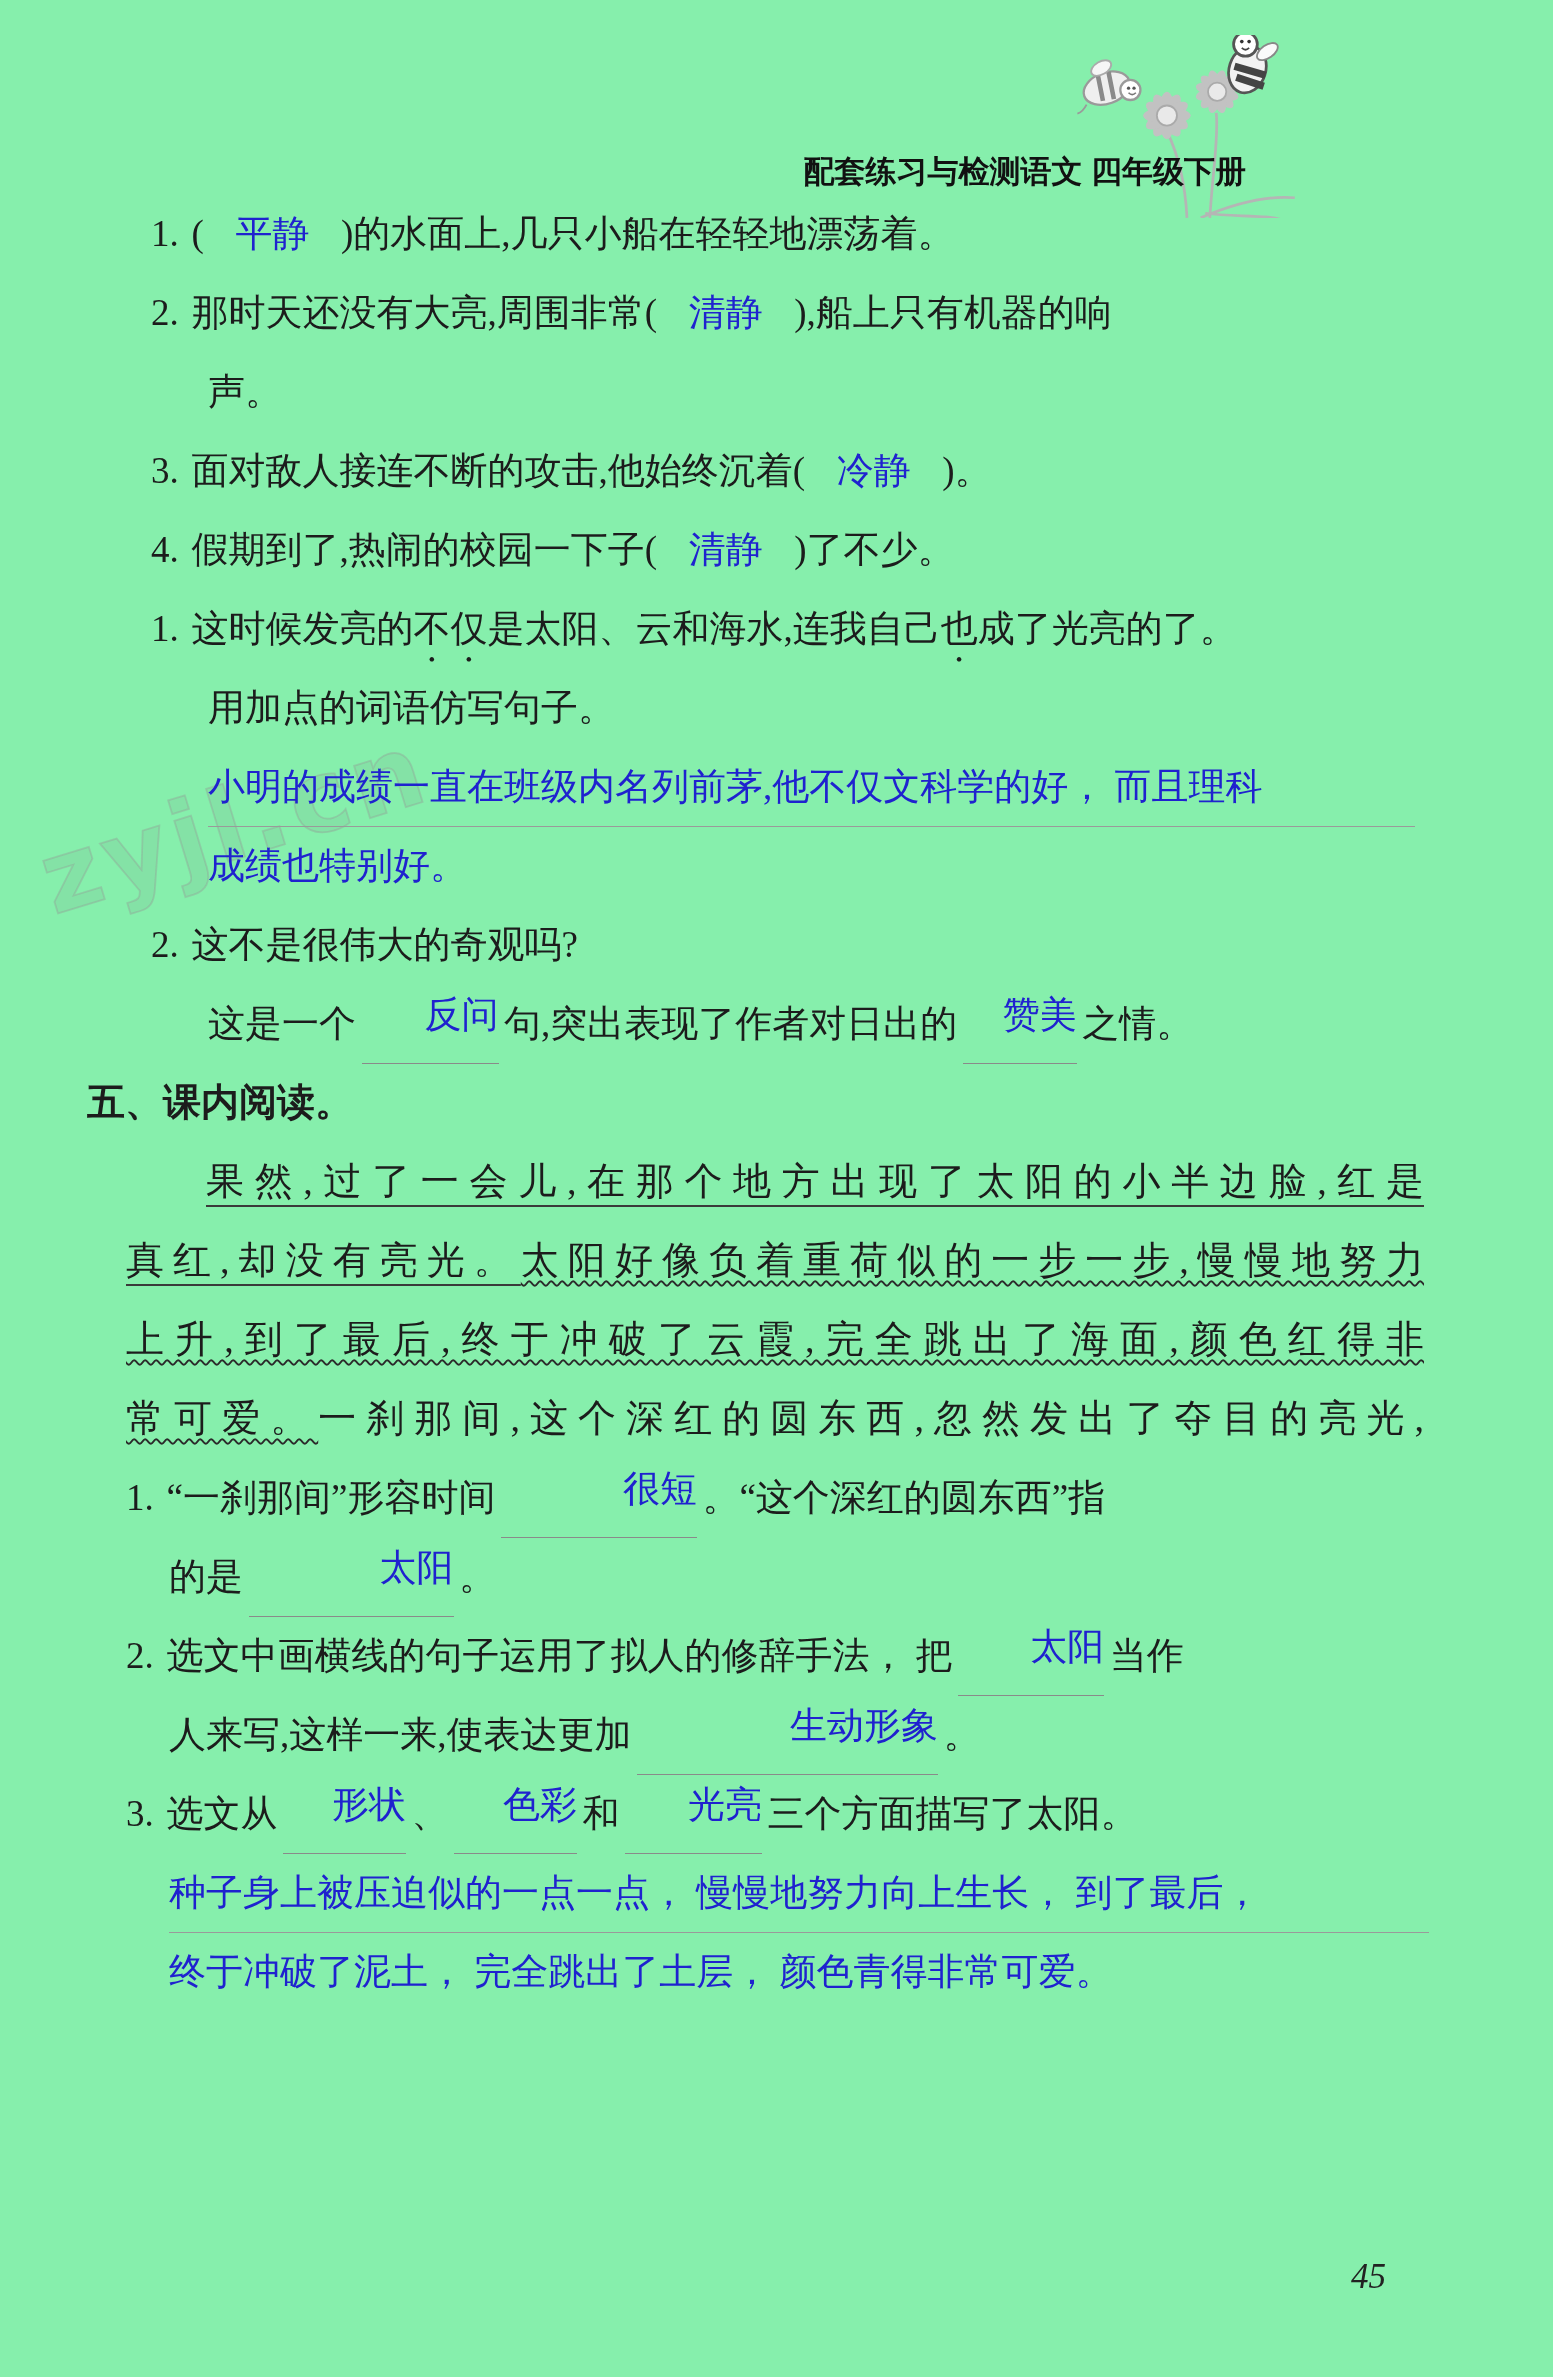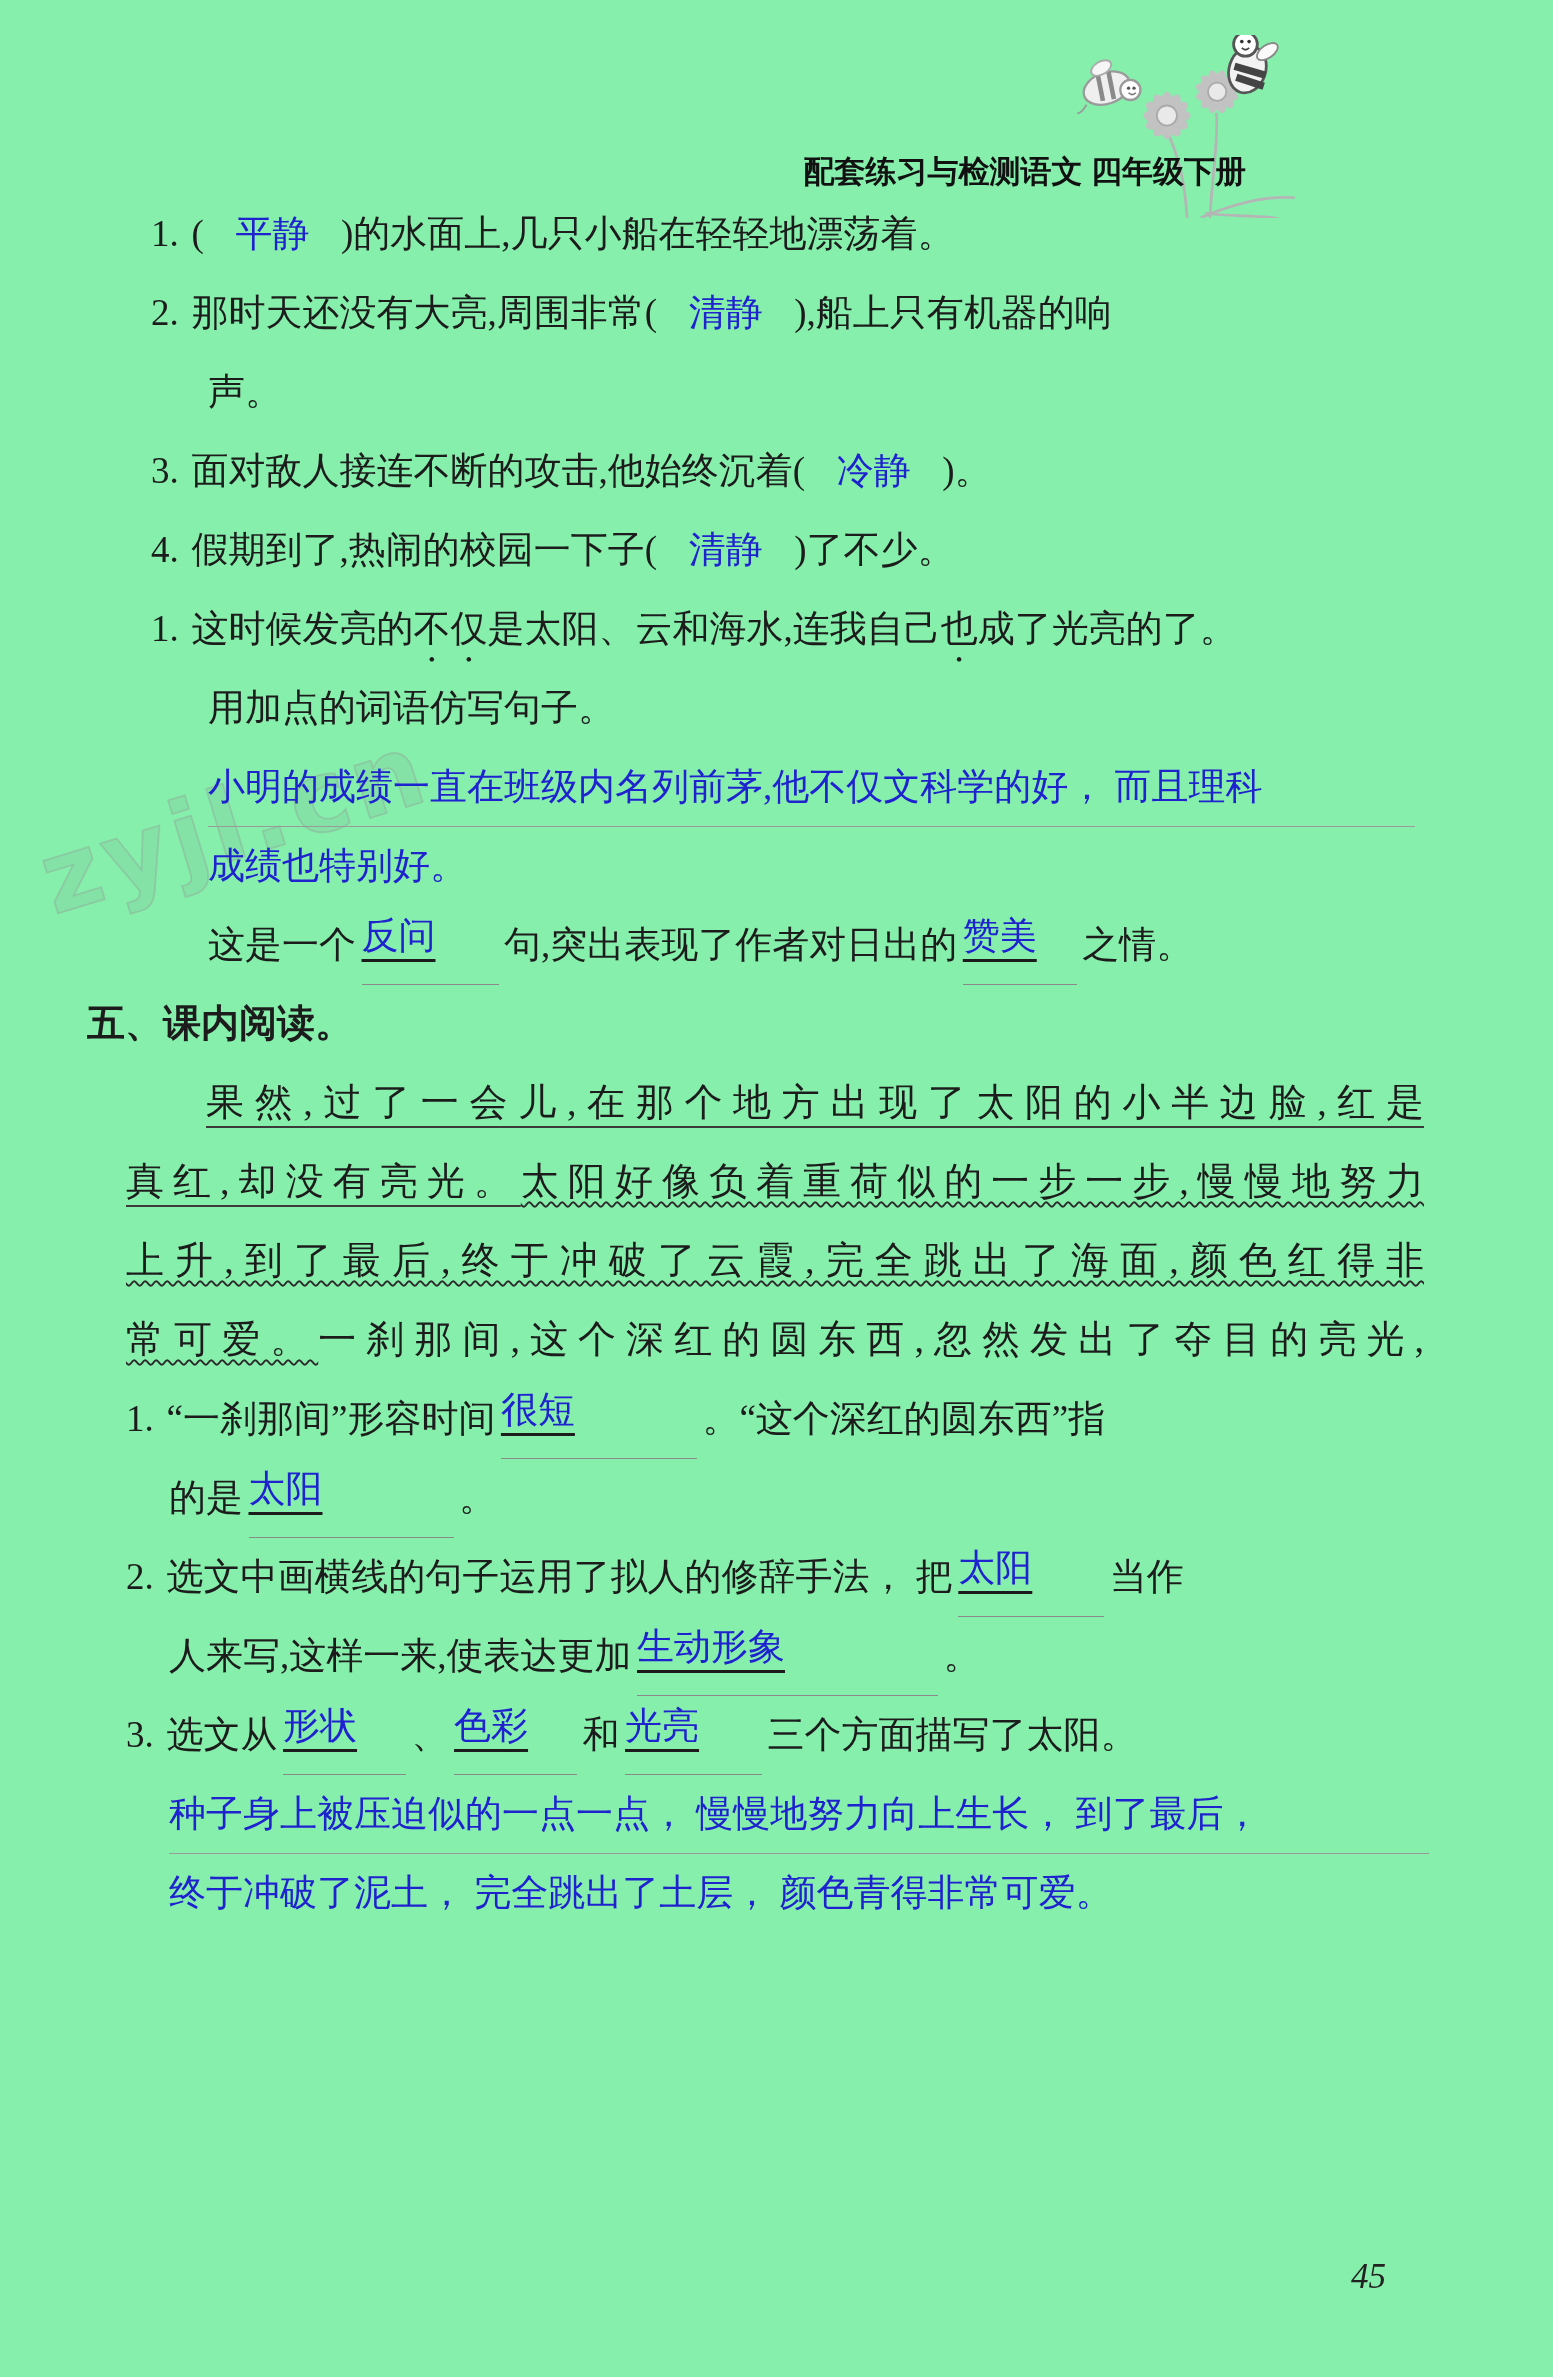--- a/index.html
+++ b/index.html
@@ -22,24 +22,23 @@
     font-weight:bold; font-size:38px;
   }
   .header-title {
     position:absolute; top:151px; left:0; width:1246px; text-align:right;
     font-family:"Liberation Sans","DejaVu Sans",sans-serif;
     font-weight:bold; font-size:31px; color:#111;
   }
   .num { padding-right:12.8px; }
   .paren-ans { display:inline-block; min-width:137px; text-align:center; color:var(--ink_blue,#1f22cf); }
   .blank {
-    display:inline-block; text-align:left;
+    display:inline-block; text-align:right;
     border-bottom:1.8px solid var(--rule_gray,#8a8a8a);
     margin:0 5.5px;
-    text-decoration:underline;
   }
   .blank > span { position:relative; top:-9px; color:var(--ink_blue,#1f22cf); }
   .em-dot {
     -webkit-text-emphasis:filled dot; text-emphasis:filled dot;
     -webkit-text-emphasis-position:under right; text-emphasis-position:under right;
   }
   .u-solid { text-decoration:underline; text-decoration-thickness:1.8px; text-underline-offset:11px; text-decoration-color:#3a3a3a; }
   .u-wavy  { text-decoration:underline wavy; text-decoration-thickness:1.8px; text-underline-offset:7.3px; text-decoration-color:#2a2a2a; }
   .passage { font-size:38px; }
   .pjust { text-align:justify; text-align-last:justify; text-justify:inter-character; white-space:normal; }
@@ -143,20 +142,23 @@
     <div class="line ind-cont">
       <span>用加点的词语仿写句子。</span>
     </div>
     <div class="line ind-cont ans-line">
       <span class="ruled" style="width:1207px;">小明的成绩一直在班级内名列前茅,他不仅文科学的好， 而且理科</span>
     </div>
     <div class="line ind-cont ans-line">
       <span>成绩也特别好。</span>
     </div>
 
+    <div class="line ind-num">
+      <span class="num">2.</span><span>这不是很伟大的奇观吗?</span>
+    </div>
     <div class="line ind-cont">
       <span>这是一个</span><span class="blank" style="min-width:137px;"><span>反问</span></span><span>句,突出表现了作者对日出的</span><span class="blank" style="min-width:114px;"><span>赞美</span></span><span>之情。</span>
     </div>
 
     <div class="line ind-head heading">五、课内阅读。</div>
 
     <div class="line ind-pass passage pjust" style="text-indent:80px;">
       <span class="u-solid">果然,过了一会儿,在那个地方出现了太阳的小半边脸,红是</span>
     </div>
     <div class="line ind-pass passage pjust">

